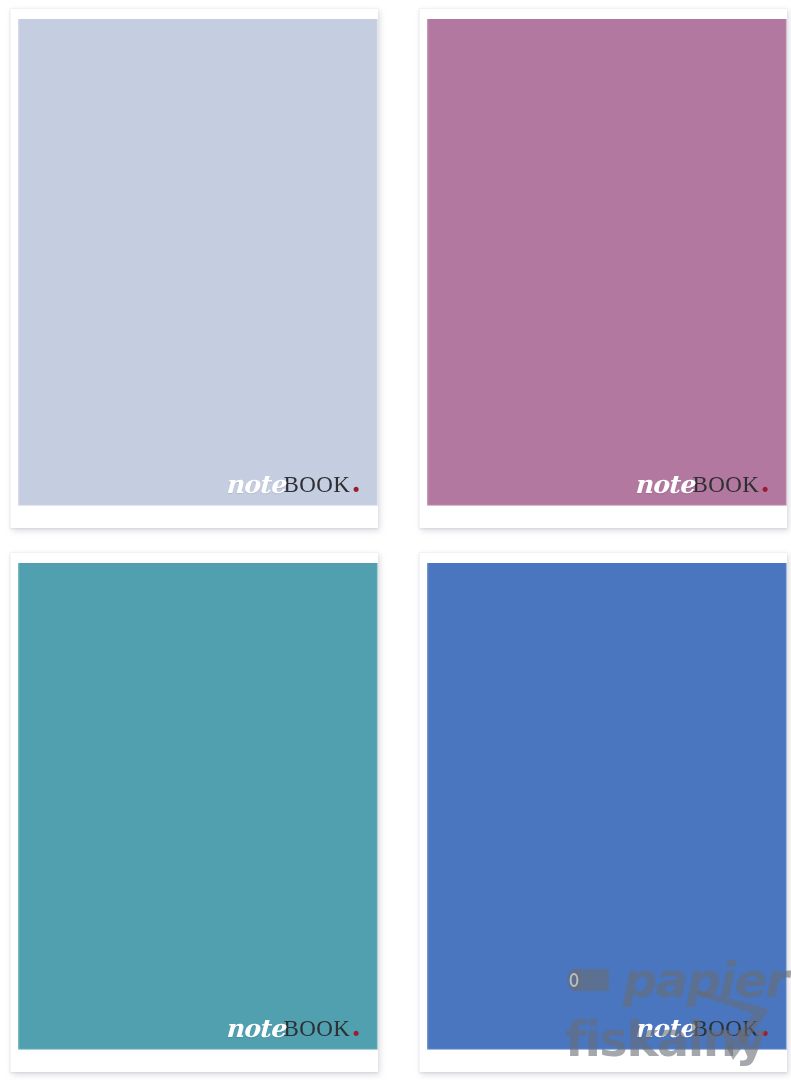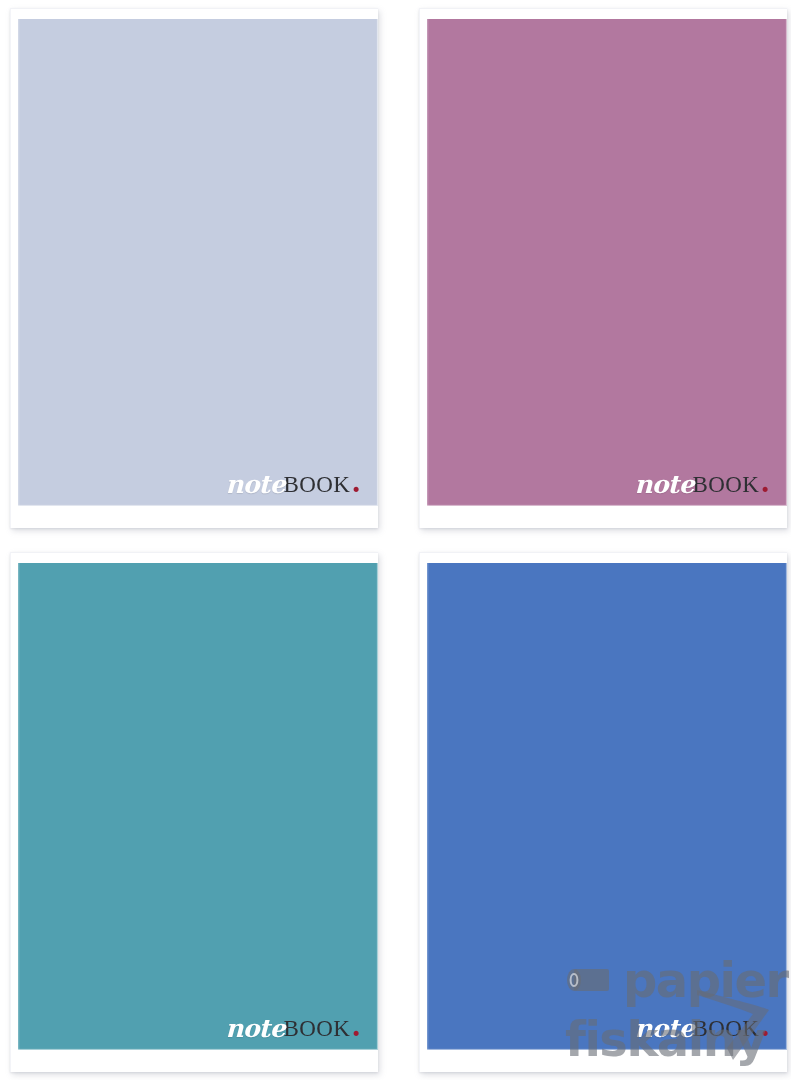--- a/index.html
+++ b/index.html
@@ -105,20 +105,21 @@
   }
   .wm-row {
     position: absolute;
     display: flex;
     align-items: center;
     line-height: 0.92;
   }
   .wm-top {
     left: 0;
     top: 0;
+    font-style: italic;
   }
   .wm-bottom {
     left: 0;
     top: 44px;
   }
   .wm-text {
     font-family: "DejaVu Sans", "Liberation Sans", sans-serif;
     font-weight: 700;
     font-size: 48px;
     color: rgba(104,108,116,0.62);

